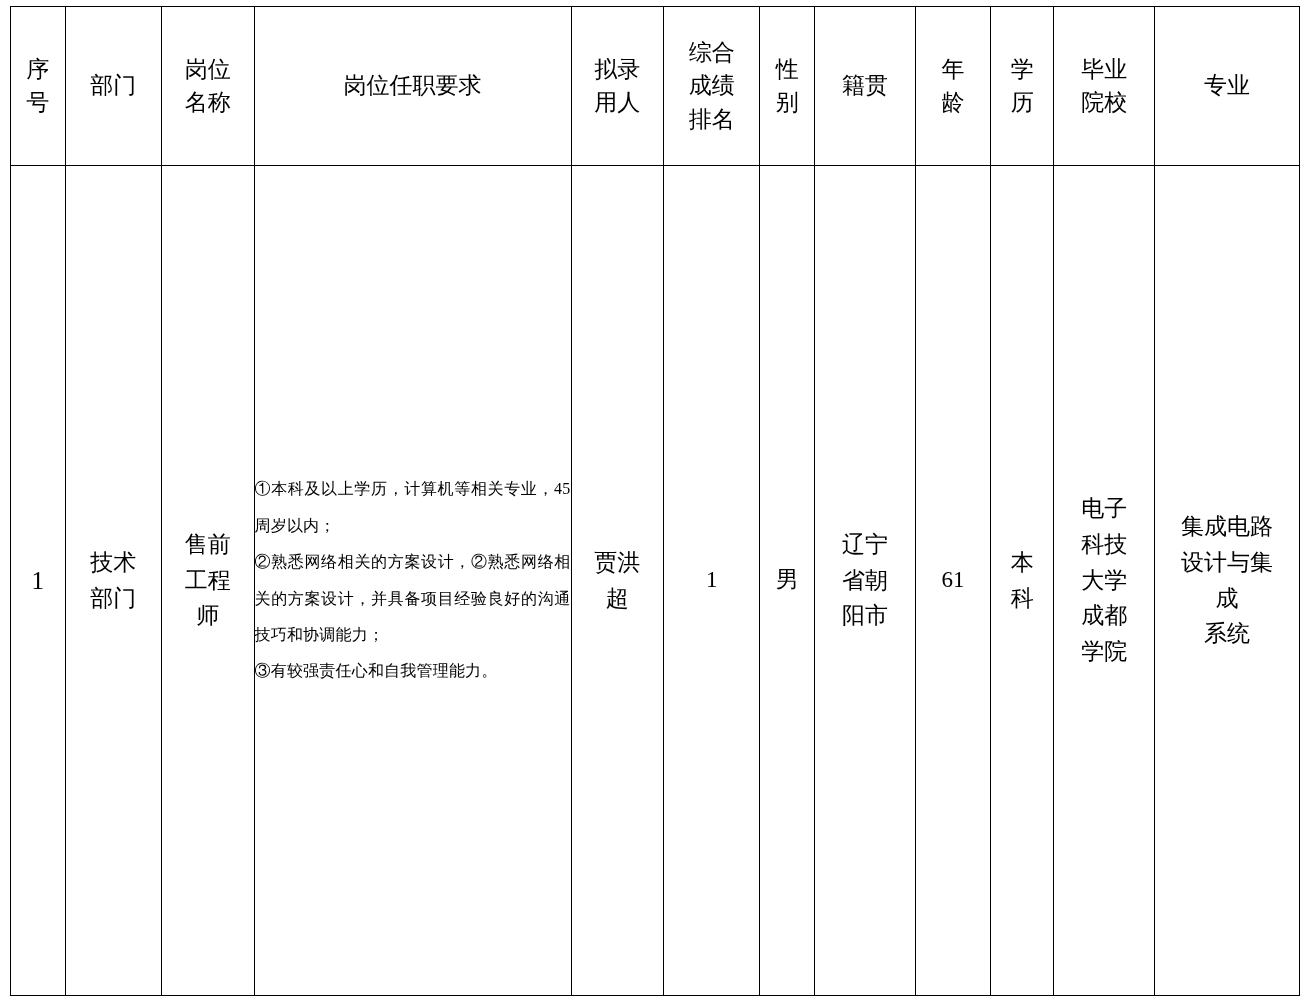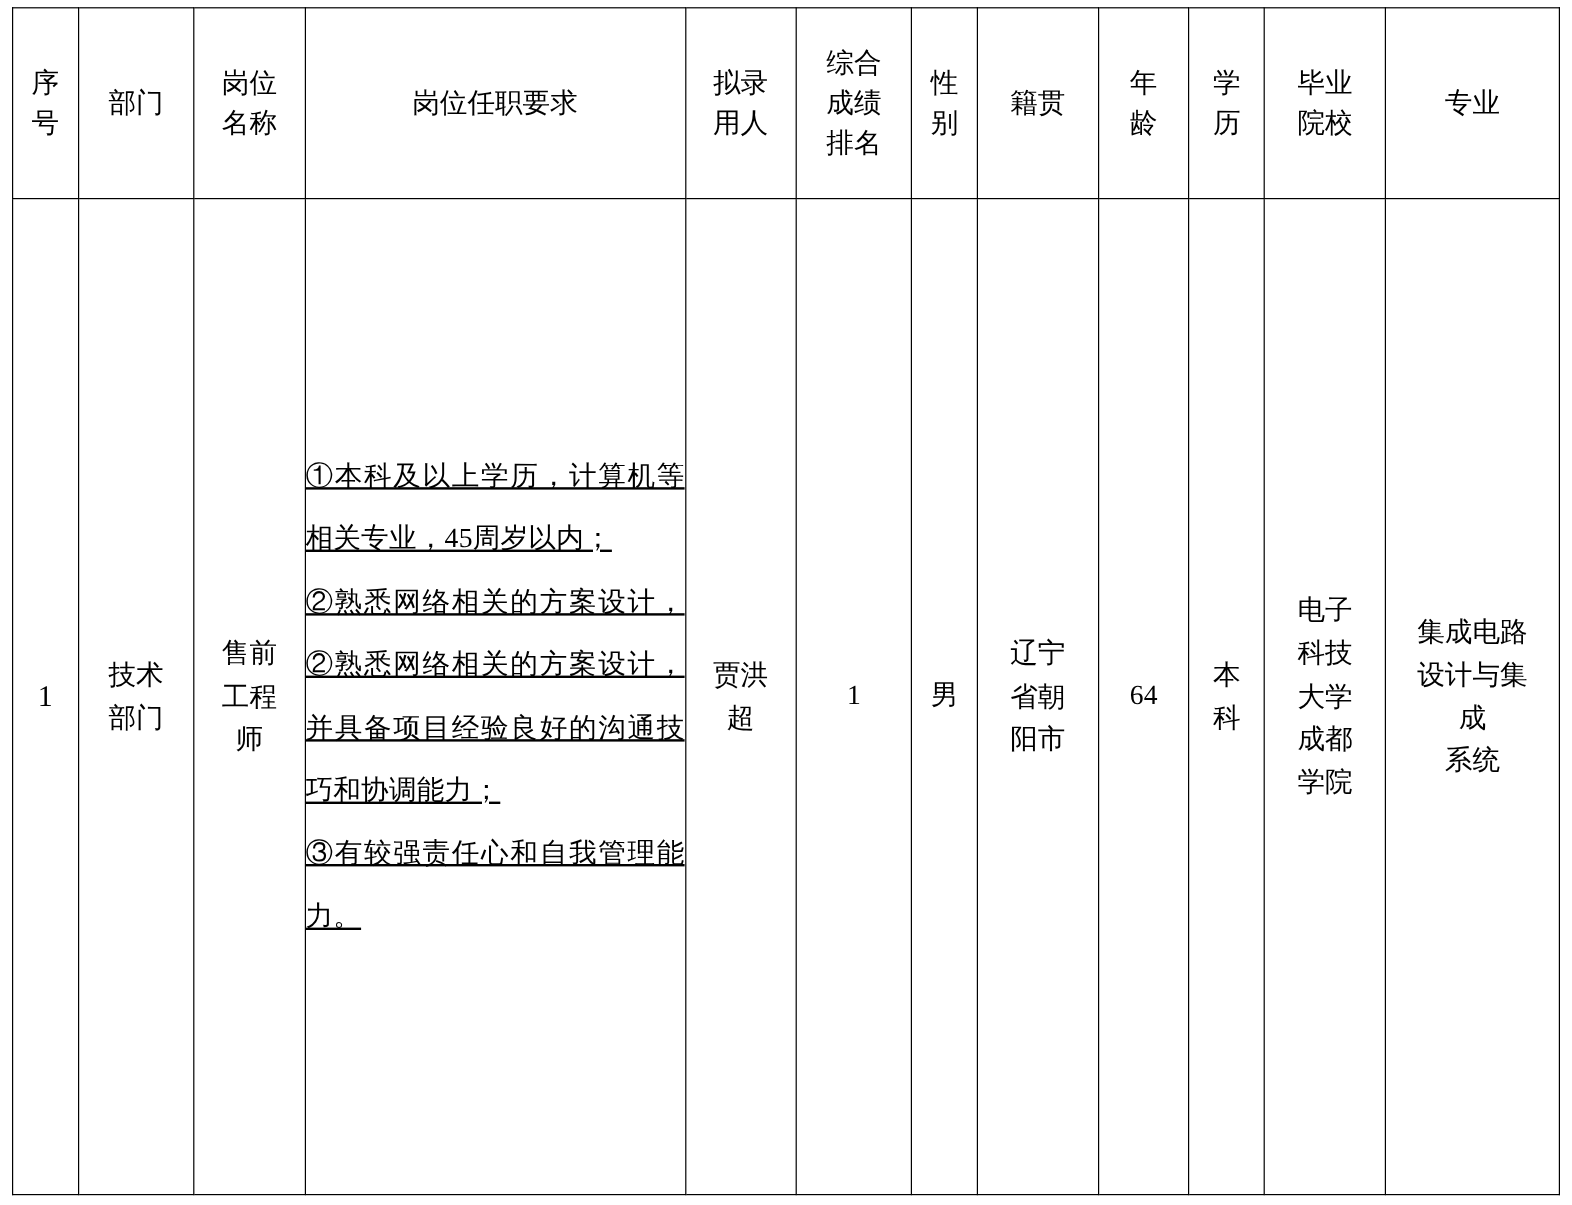--- a/index.html
+++ b/index.html
@@ -74,26 +74,25 @@
   .stacked span { display: block; }
 
   
   td.req {
     text-align: left;
     vertical-align: middle;
     padding: 10px 14px 10px 18px;
   }
   .req p {
     margin: 0 0 0 0;
-    font-size: 23px;
+    font-size: 16px;
     line-height: 2.28;
     letter-spacing: 0.2px;
     text-align: justify;
     text-justify: inter-character;
-    text-decoration: underline;
   }
   td.big { font-size: 25px; }
   .seq-num { font-size: 25px; }
 </style>
 </head>
 <body>
 
 <div class="page">
   <table class="grid">
     <colgroup>
@@ -211,21 +210,21 @@
           <span>男</span>
         </td>
         <td>
           <span class="stacked">
             <span>辽宁</span>
             <span>省朝</span>
             <span>阳市</span>
           </span>
         </td>
         <td class="big">
-          <span>64</span>
+          <span>61</span>
         </td>
         <td>
           <span class="stacked">
             <span>本</span>
             <span>科</span>
           </span>
         </td>
         <td>
           <span class="stacked">
             <span>电子</span>

